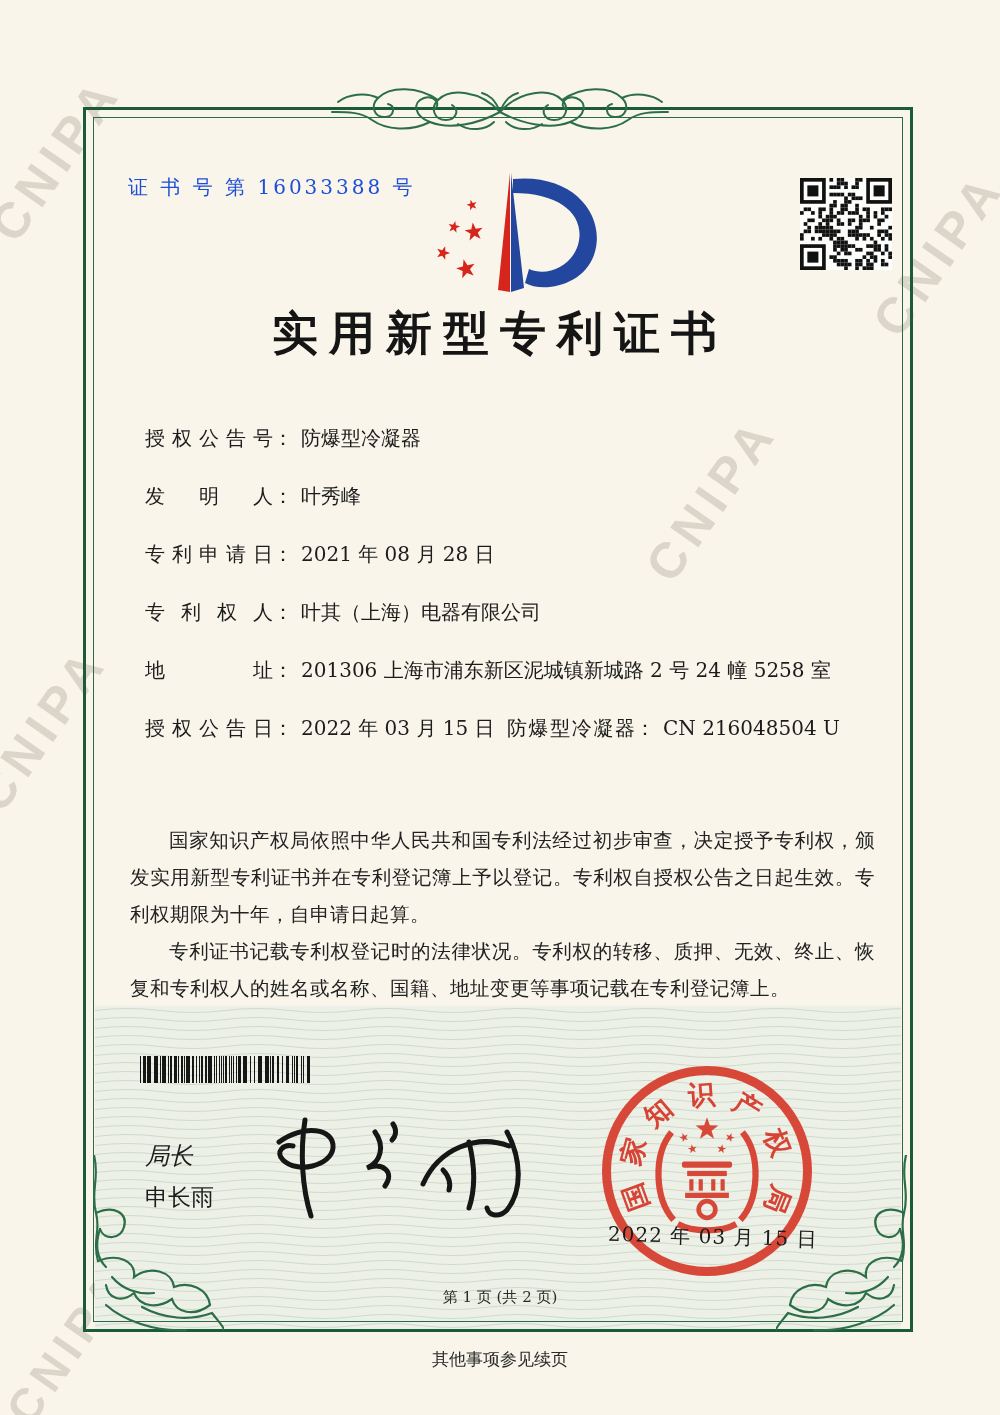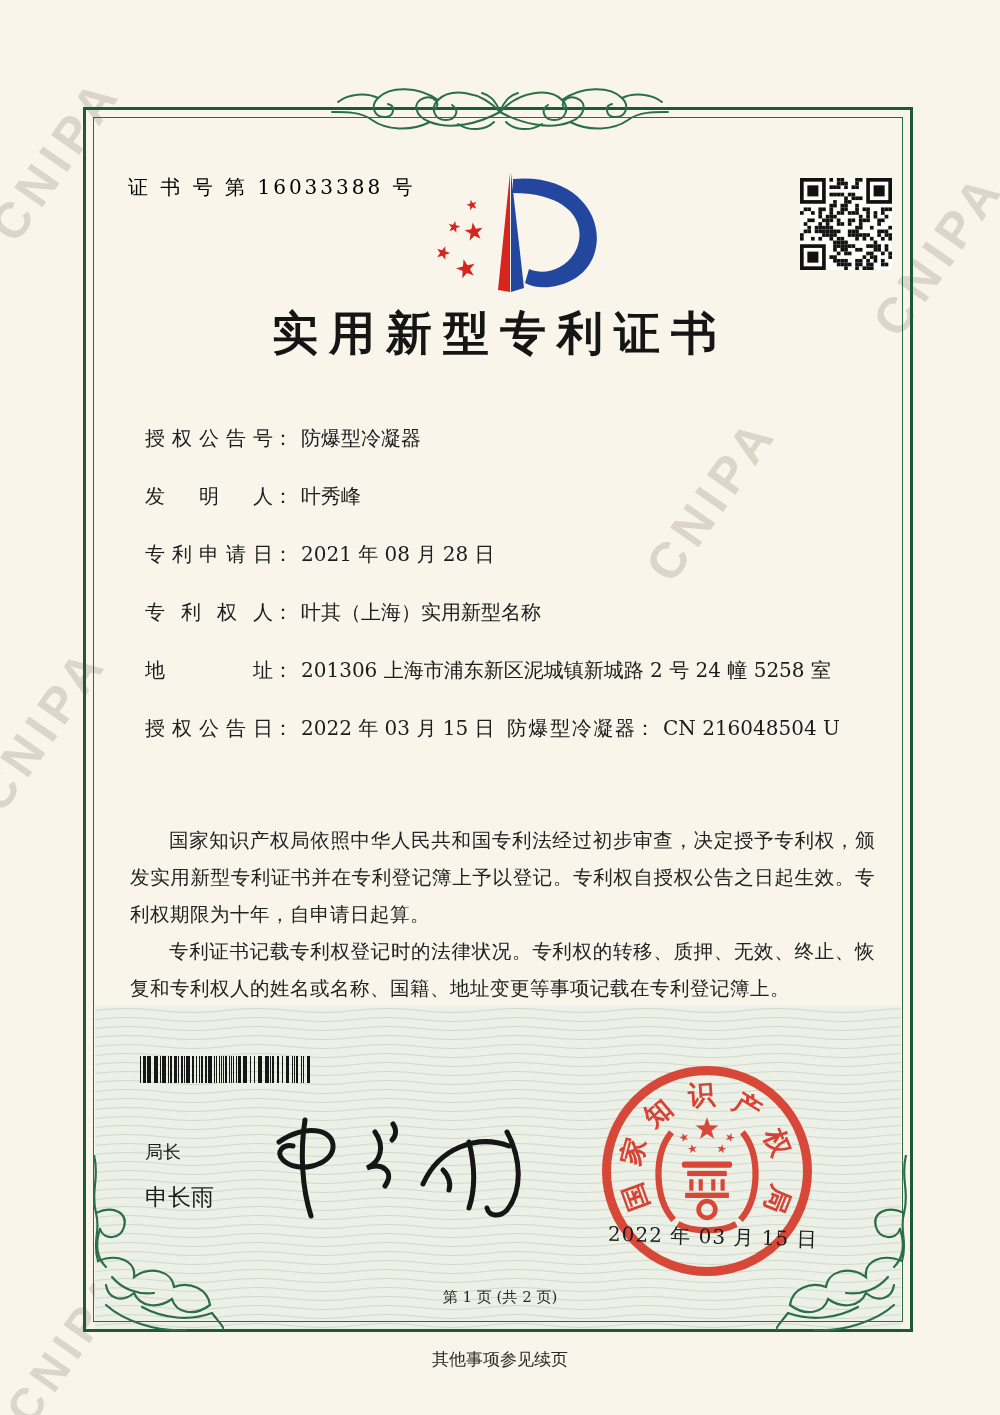--- a/index.html
+++ b/index.html
@@ -23,21 +23,21 @@
   .frame-outer{position:absolute;left:83px;top:107px;width:830px;height:1225px;border:3.5px solid #1c5b38;box-sizing:border-box;}
   .frame-inner{position:absolute;left:93px;top:117px;width:810px;height:1205px;border:1.5px solid #2a6b45;box-sizing:border-box;}
   .top-flourish{position:absolute;left:330px;top:72px;width:340px;height:80px;}
   .corner{position:absolute;width:140px;height:180px;}
   .corner-bl{left:84px;top:1155px;}
   .corner-br{left:776px;top:1155px;transform:scaleX(-1);}
   
   .waves{position:absolute;left:95px;top:1006px;width:806px;height:325px;background:#edf0e6;}
   .waves svg{position:absolute;left:0;top:0;}
   
-  .cert-no{position:absolute;left:128px;top:174px;font-size:20px;letter-spacing:3px;color:#000000;}
+  .cert-no{position:absolute;left:128px;top:174px;font-size:20px;letter-spacing:3px;color:#1d4ed8;}
   .logo{position:absolute;left:425px;top:165px;width:215px;height:135px;}
   .qr{position:absolute;left:800px;top:178px;width:92px;height:92px;background:#fdfdfb;}
   .title{
     position:absolute;left:0;top:303px;width:100%;text-align:center;
     font-size:46px;font-weight:bold;letter-spacing:11px;color:#151515;
   }
   
   .fields{position:absolute;left:145px;top:425px;width:740px;}
   .frow{position:relative;height:58px;font-size:20px;white-space:nowrap;}
   .flabel{display:inline-block;width:128px;text-align:justify;text-align-last:justify;}
@@ -45,21 +45,21 @@
   .grant2{position:absolute;left:362px;top:0;}
   
   .body-text{
     position:absolute;left:130px;top:822px;width:745px;
     font-size:19.5px;line-height:37px;text-align:justify;color:#222;letter-spacing:0.5px;
   }
   .body-text p{margin:0;text-indent:2em;}
   
   .barcode{position:absolute;left:140px;top:1056px;width:262px;height:27px;display:flex;align-items:stretch;}
   .barcode span{display:block;background:#161616;height:100%;}
-  .signer-role{position:absolute;left:145px;top:1140px;font-size:18px;font-family:"Liberation Sans","DejaVu Sans",sans-serif;color:#1d1d1d;}
+  .signer-role{position:absolute;left:145px;top:1140px;font-size:24px;font-family:"Liberation Sans","DejaVu Sans",sans-serif;color:#1d1d1d;font-style:italic;}
   .signer-name{position:absolute;left:145px;top:1182px;font-size:23px;font-family:Liberation Mono, monospace;color:#1d1d1d;}
   .signature{position:absolute;left:245px;top:1100px;width:300px;height:140px;}
   
   .seal{position:absolute;left:602px;top:1066px;width:192px;height:192px;border:9px solid rgba(214,57,42,0.92);border-radius:50%;}
   .seal-chars span{
     position:absolute;left:50%;top:50%;font-size:27px;font-weight:bold;color:rgba(214,57,42,0.95);
     transform-origin:center;
   }
   .seal-chars span:nth-child(1){transform:translate(-50%,-50%) rotate(-110deg) translateY(-76px);}
   .seal-chars span:nth-child(2){transform:translate(-50%,-50%) rotate(-75deg)  translateY(-76px);}
@@ -376,21 +376,21 @@
     <div class="frow">
       <span class="flabel">授权公告号</span><span class="fcolon">：</span><span>防爆型冷凝器</span>
     </div>
     <div class="frow">
       <span class="flabel">发明人</span><span class="fcolon">：</span><span>叶秀峰</span>
     </div>
     <div class="frow">
       <span class="flabel">专利申请日</span><span class="fcolon">：</span><span>2021 年 08 月 28 日</span>
     </div>
     <div class="frow">
-      <span class="flabel">专利权人</span><span class="fcolon">：</span><span>叶其（上海）实用新型名称</span>
+      <span class="flabel">专利权人</span><span class="fcolon">：</span><span>叶其（上海）电器有限公司</span>
     </div>
     <div class="frow">
       <span class="flabel">地址</span><span class="fcolon">：</span><span>201306 上海市浦东新区泥城镇新城路 2 号 24 幢 5258 室</span>
     </div>
     <div class="frow">
       <span class="flabel">授权公告日</span><span class="fcolon">：</span><span>2022 年 03 月 15 日</span>
       <span class="grant2">
         <span class="flabel">防爆型冷凝器</span><span class="fcolon">：</span><span>CN 216048504 U</span>
       </span>
     </div>

